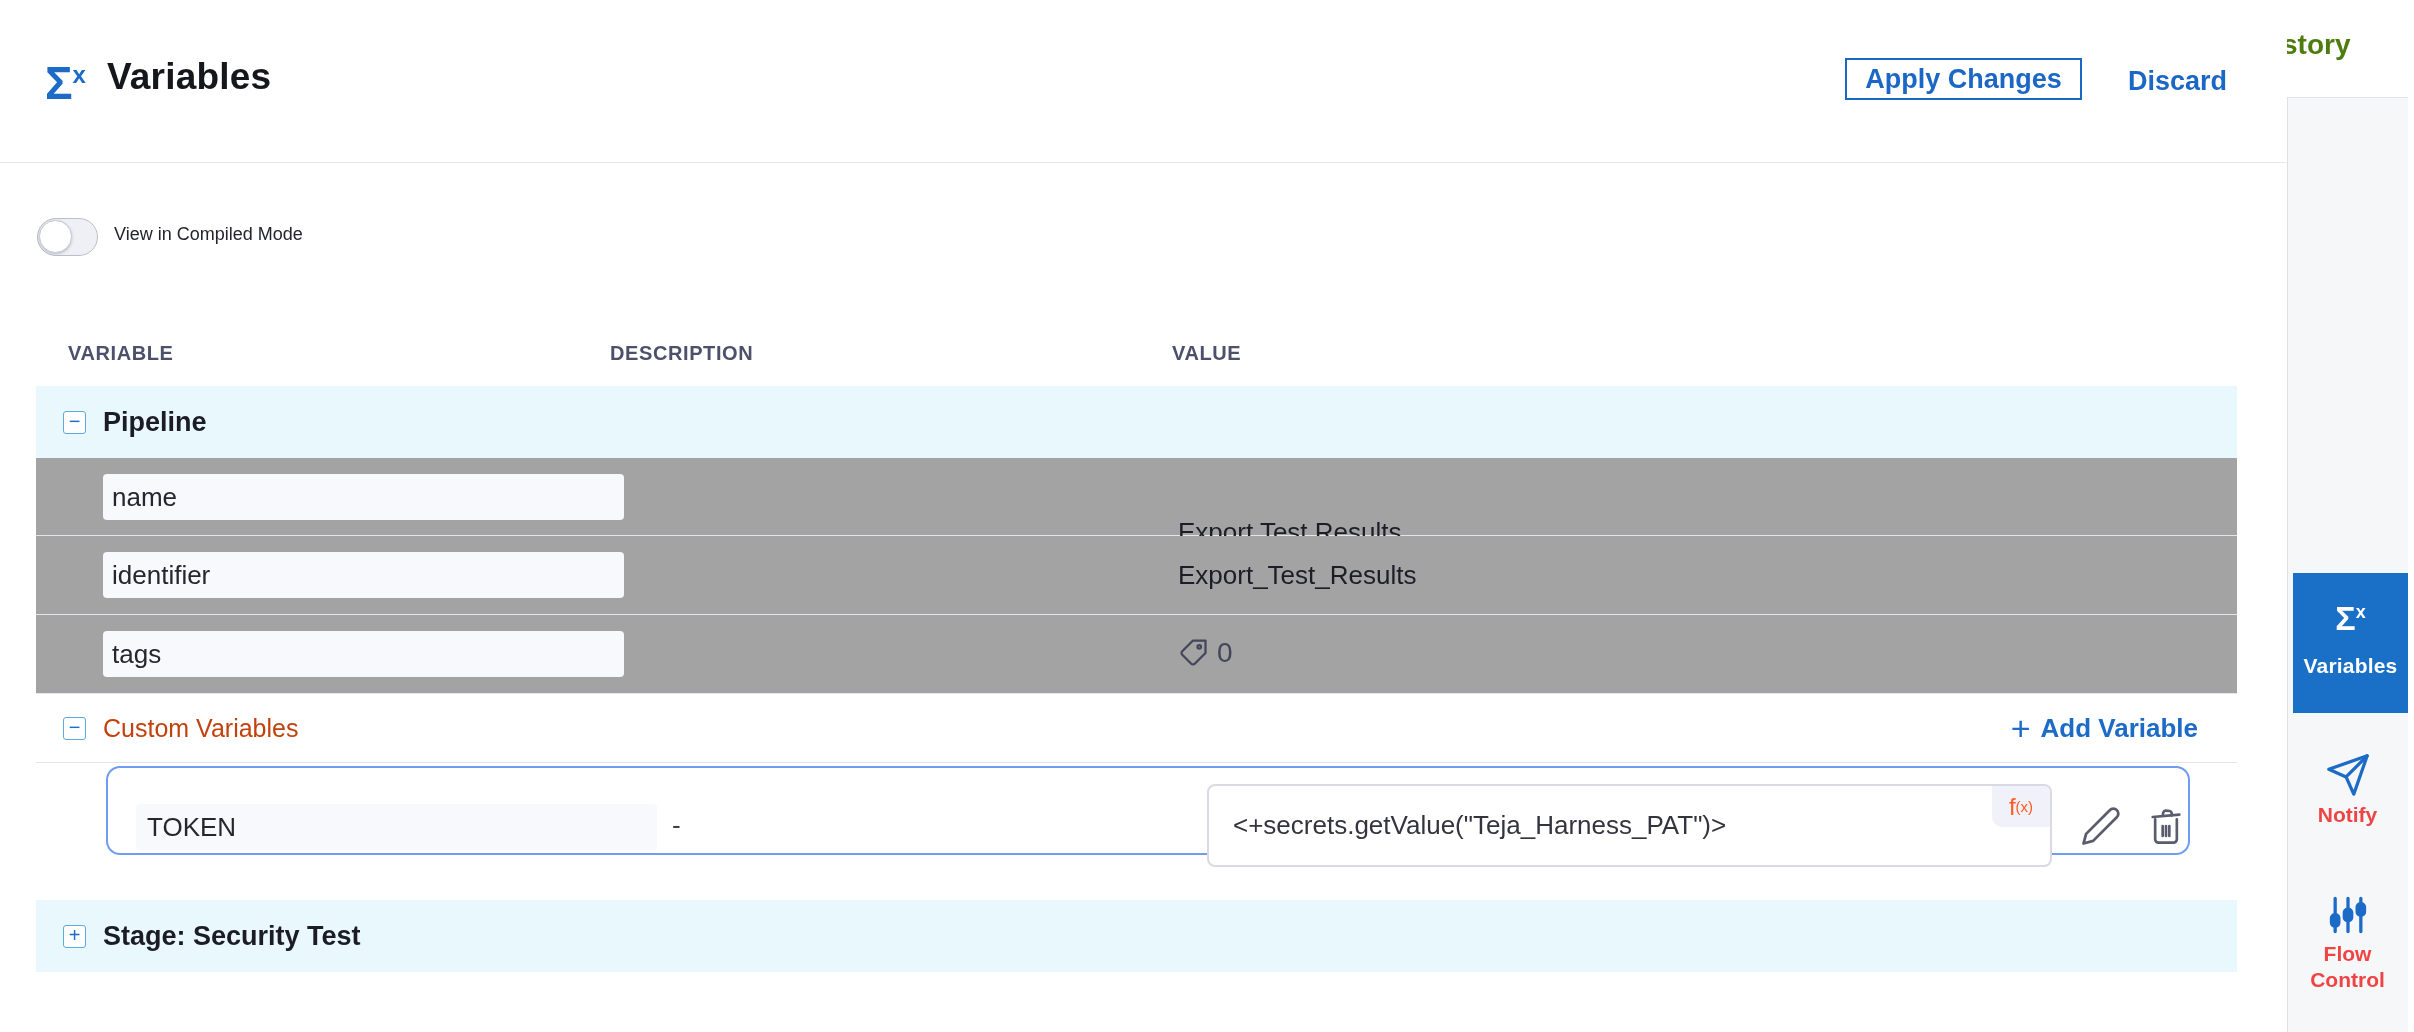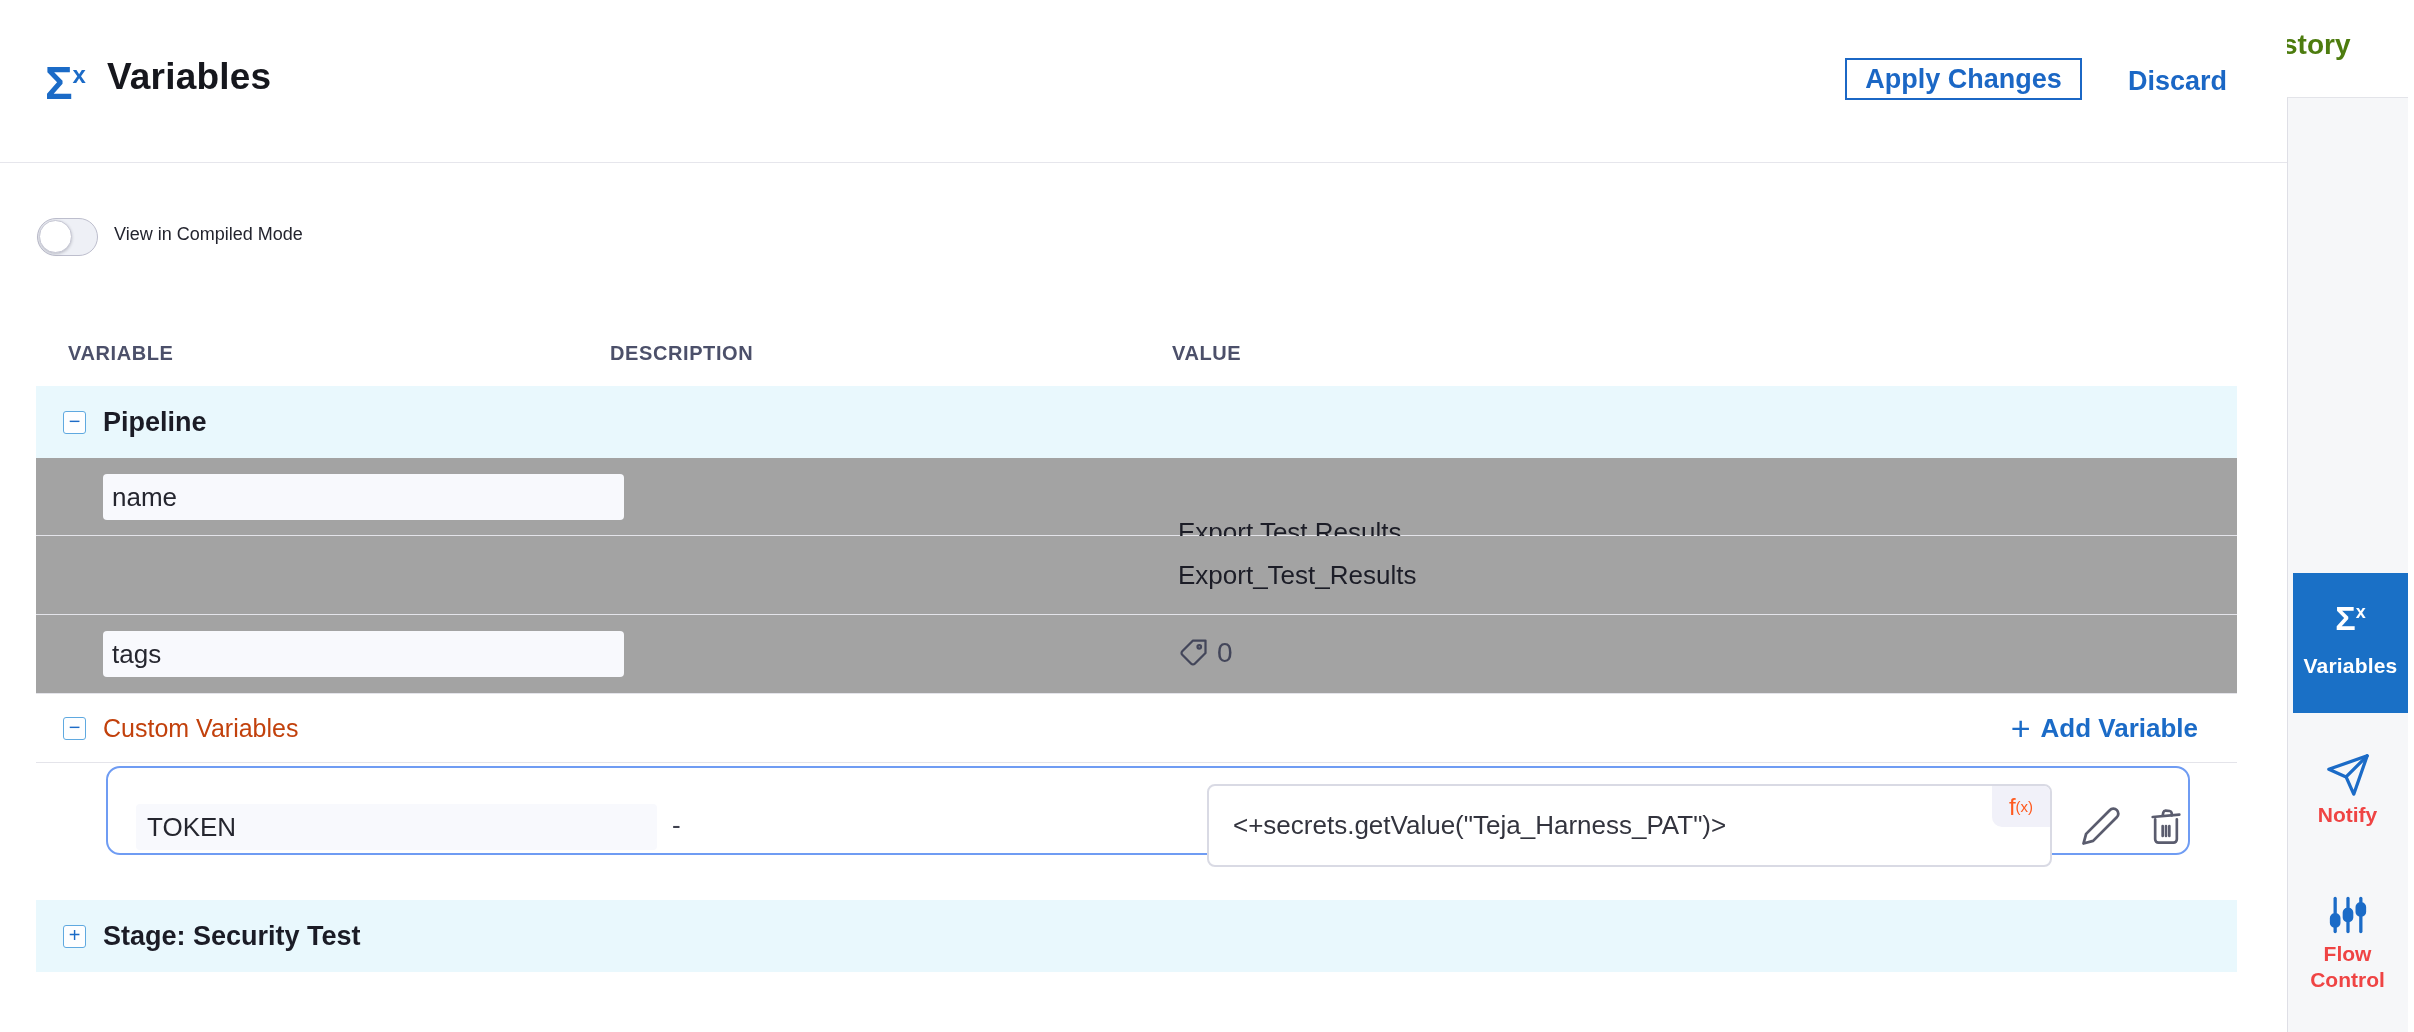--- a/index.html
+++ b/index.html
@@ -159,20 +159,21 @@
     <div class="collapse-box">−</div>
     <div class="sect-label">Pipeline</div>
   </div>
 
   <div class="var-row" style="top:458px; height:78px;">
     <div class="label-chip" style="top:16px;">name</div>
     <div class="val-text" style="top:12px;margin-top:47px;">Export Test Results</div>
   </div>
 
   <div class="var-row" style="top:536px; height:79px;">
+    <div class="label-chip" style="top:16px;">identifier</div>
     <div class="val-text" style="top:24px;">Export_Test_Results</div>
   </div>
 
   <div class="var-row" style="top:615px; height:79px;">
     <div class="label-chip" style="top:16px;">tags</div>
     <div class="val-text" style="top:22px;" id="tags-value">
       <span>
         <svg width="30" height="30" viewBox="0 0 24 24" fill="none" stroke="#43465a" stroke-width="1.8" stroke-linejoin="round">
           <path d="M20.59 13.41l-7.17 7.17a2 2 0 0 1-2.83 0L2 12V2h10l8.59 8.59a2 2 0 0 1 0 2.83z"></path>
           <circle cx="7" cy="7" r="1.4"></circle>

